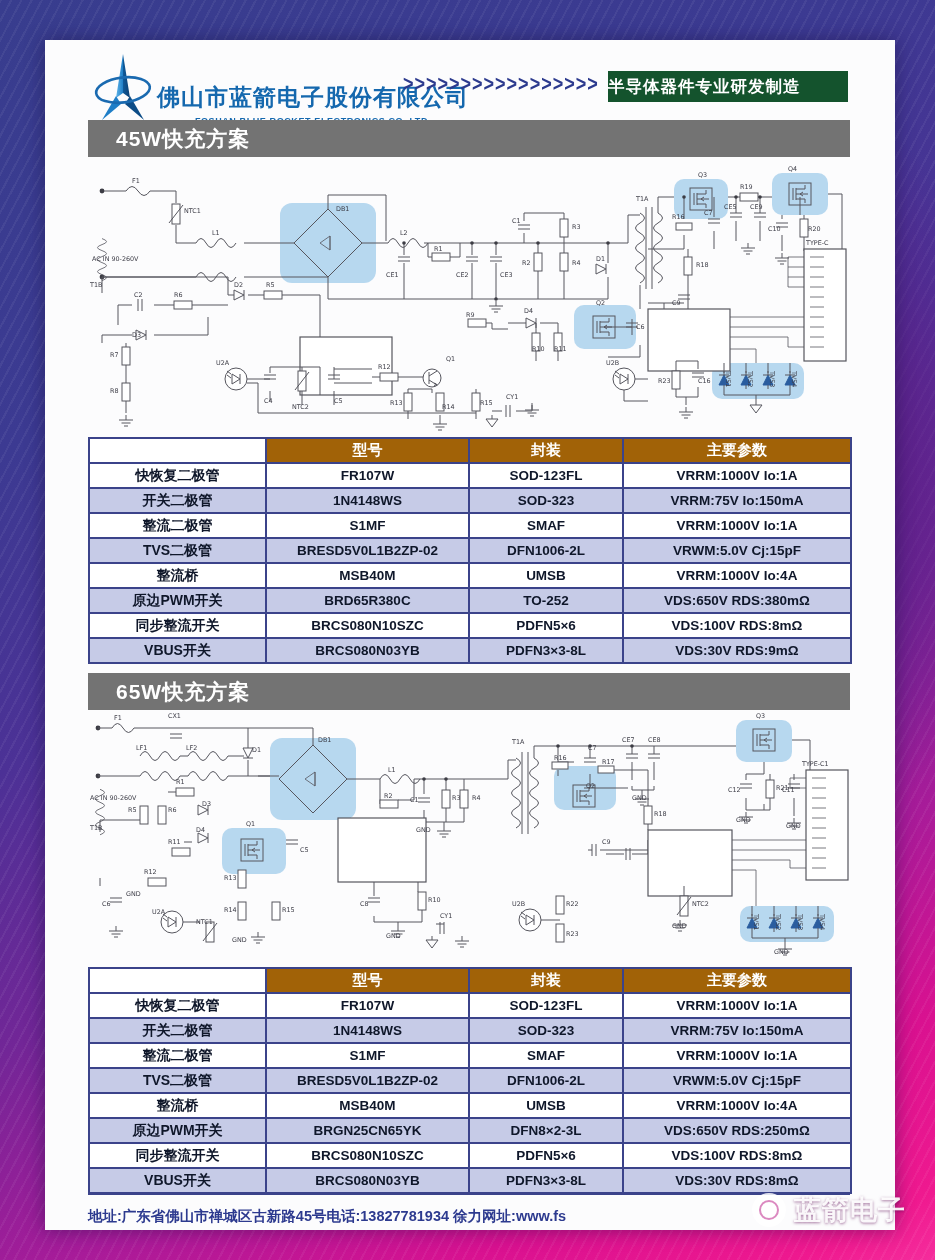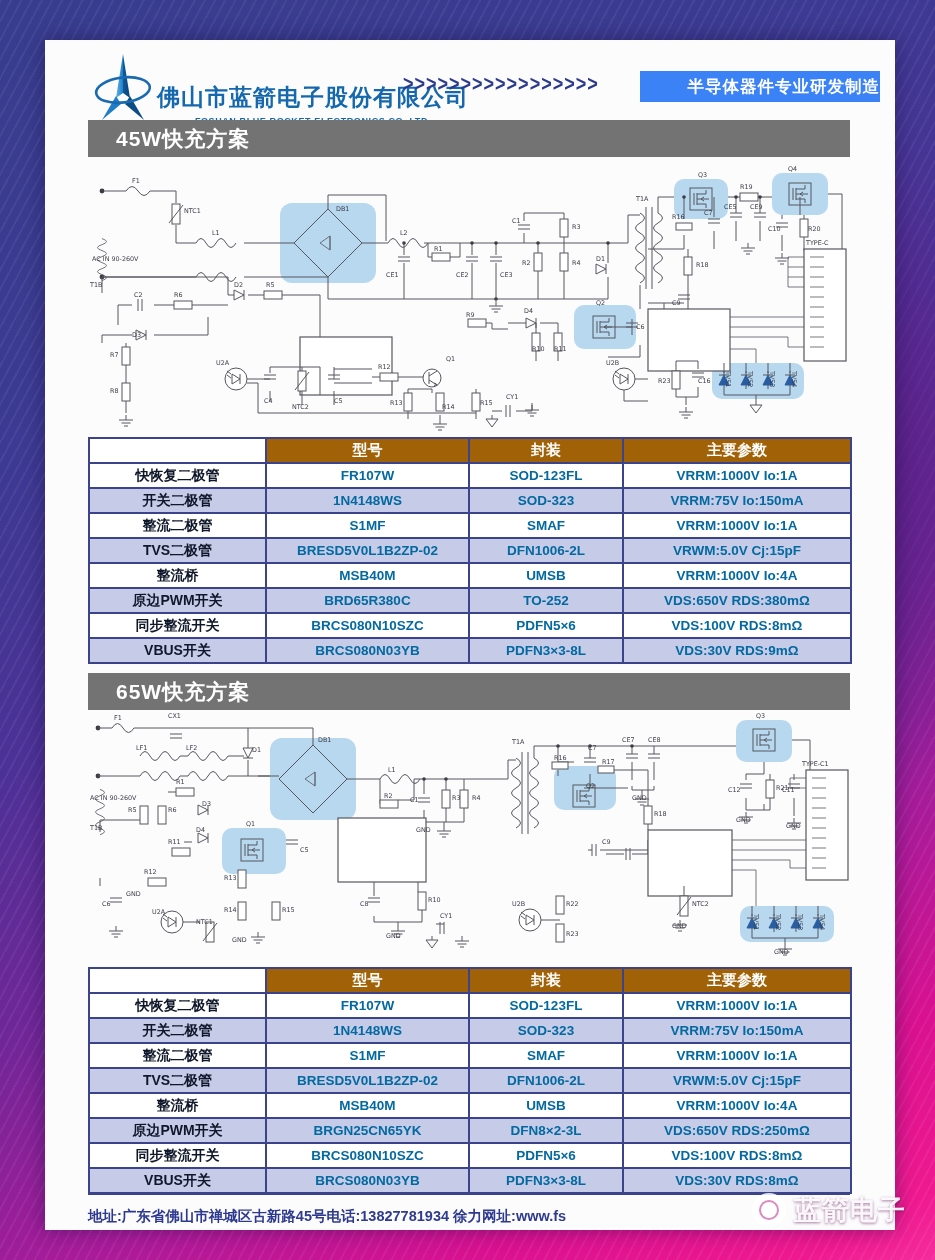--- a/index.html
+++ b/index.html
@@ -16,41 +16,41 @@
     background:#fcfcfd;box-shadow:0 0 18px rgba(20,10,60,.45);
   }
   
   .hdr{position:absolute;left:0;top:0;width:100%;height:80px;}
   .logo{position:absolute;left:48px;top:12px;}
   .co{position:absolute;left:112px;top:22px;color:#1568ae;}
   .co-cn{font-size:23px;font-weight:bold;letter-spacing:1px;margin-top:20px;}
   .co-en{font-size:9px;font-weight:bold;letter-spacing:.6px;margin-top:3px;text-align:center;}
   .chev{position:absolute;left:358px;top:34px;width:205px;overflow:hidden;white-space:nowrap;
         color:#2c3a8e;font-weight:bold;font-size:18px;letter-spacing:1px;transform:scaleY(1.25);}
-  .badge{position:absolute;left:563px;top:31px;width:240px;height:31px;background:#3b82f6;
-         color:#fff;font-size:16.5px;font-weight:bold;text-align:right;line-height:31px;letter-spacing:1px;margin-left:32px;}
+  .badge{position:absolute;left:563px;top:31px;width:240px;height:31px;background:#14532d;
+         color:#fff;font-size:16.5px;font-weight:bold;text-align:left;line-height:31px;letter-spacing:1px;}
   
   .secbar{position:absolute;left:43px;width:762px;height:37px;background:#737373;color:#fff;
           font-size:21px;font-weight:bold;line-height:37px;padding-left:28px;box-sizing:border-box;letter-spacing:1px;}
   
   .schem{position:absolute;left:43px;background:#fcfcfd;}
   .wire{stroke:#56565e;stroke-width:1;fill:none;}
   .wire2{stroke:#56565e;stroke-width:.8;fill:none;}
   .r{fill:#ffffff;stroke:#56565e;stroke-width:1;}
   .box{fill:#ffffff;stroke:#56565e;stroke-width:1.2;}
   .hl{fill:#8cc1e6;opacity:.62;}
   .dot{fill:#3c3c44;}
   .sl{font-family:"DejaVu Sans",sans-serif;font-size:6.4px;fill:#3c3c46;}
   
   table.parts{position:absolute;left:43px;width:762px;border-collapse:collapse;table-layout:fixed;}
   table.parts th,table.parts td{border:2px solid #3b438a;height:23px;padding:0 4px;text-align:center;overflow:hidden;}
   table.parts thead th{background:#a16207;color:#fff;font-size:15px;font-weight:bold;}
   table.parts thead th.blank{background:#fff;}
   table.parts tbody th{color:#0f172a;font-size:14px;font-weight:bold;}
-  table.parts tbody td{color:#0369a1;font-size:13.5px;font-weight:600;}
+  table.parts tbody td{color:#0f172a;font-size:13.5px;font-weight:600;}
   table.parts tbody tr:nth-child(even){background:#c6cbe7;}
   table.parts tbody tr:nth-child(odd){background:#ffffff;}
   
   .foot{position:absolute;left:43px;top:1153px;width:762px;border-top:2.5px solid #3b438a;
         padding-top:12px;display:flex;justify-content:flex-start;
         color:#2d3a8f;font-size:14.5px;font-weight:bold;}
   
   .watermark{position:absolute;left:752px;top:1192px;display:flex;align-items:center;gap:8px;
              color:rgba(255,255,255,.92);font-size:27px;font-weight:bold;letter-spacing:1px;
              text-shadow:0 1px 3px rgba(90,0,80,.55);z-index:5;}

